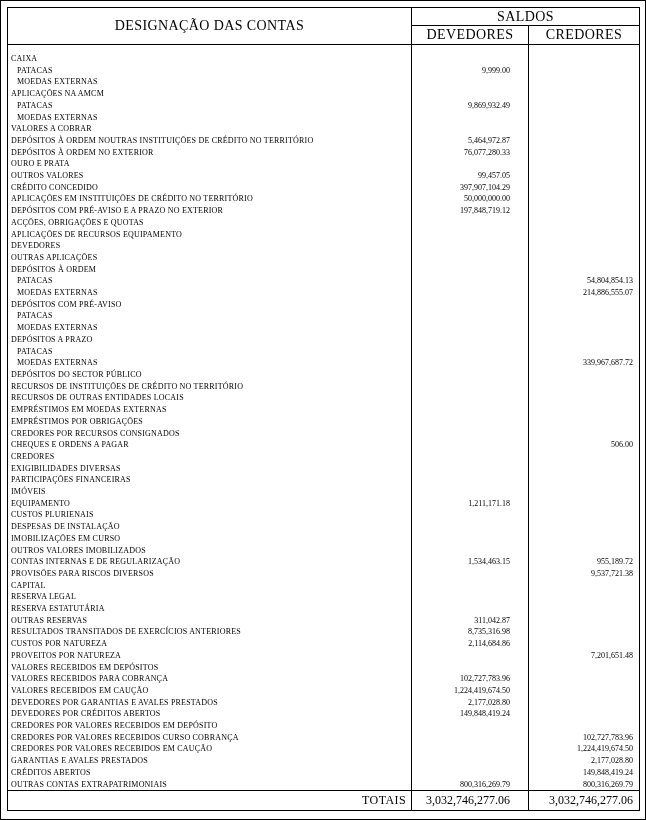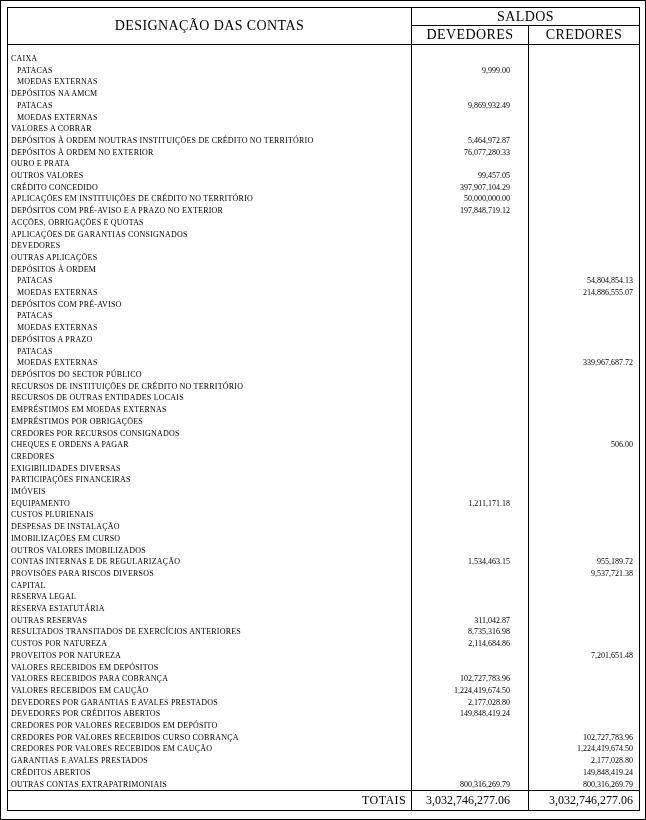--- a/index.html
+++ b/index.html
@@ -97,21 +97,21 @@
           <td class="lbl ind1">PATACAS</td>
           <td class="num dev">9,999.00</td>
           <td class="num cred"></td>
         </tr>
         <tr>
           <td class="lbl ind1">MOEDAS EXTERNAS</td>
           <td class="num dev"></td>
           <td class="num cred"></td>
         </tr>
         <tr>
-          <td class="lbl">DEPÓSITOS NA AMCM</td>
+          <td class="lbl">APLICAÇÕES NA AMCM</td>
           <td class="num dev"></td>
           <td class="num cred"></td>
         </tr>
         <tr>
           <td class="lbl ind1">PATACAS</td>
           <td class="num dev">9,869,932.49</td>
           <td class="num cred"></td>
         </tr>
         <tr>
           <td class="lbl ind1">MOEDAS EXTERNAS</td>
@@ -157,21 +157,21 @@
           <td class="lbl">DEPÓSITOS COM PRÉ-AVISO E A PRAZO NO EXTERIOR</td>
           <td class="num dev">197,848,719.12</td>
           <td class="num cred"></td>
         </tr>
         <tr>
           <td class="lbl">ACÇÕES, OBRIGAÇÕES E QUOTAS</td>
           <td class="num dev"></td>
           <td class="num cred"></td>
         </tr>
         <tr>
-          <td class="lbl">APLICAÇÕES DE GARANTIAS CONSIGNADOS</td>
+          <td class="lbl">APLICAÇÕES DE RECURSOS EQUIPAMENTO</td>
           <td class="num dev"></td>
           <td class="num cred"></td>
         </tr>
         <tr>
           <td class="lbl">DEVEDORES</td>
           <td class="num dev"></td>
           <td class="num cred"></td>
         </tr>
         <tr>
           <td class="lbl">OUTRAS APLICAÇÕES</td>

